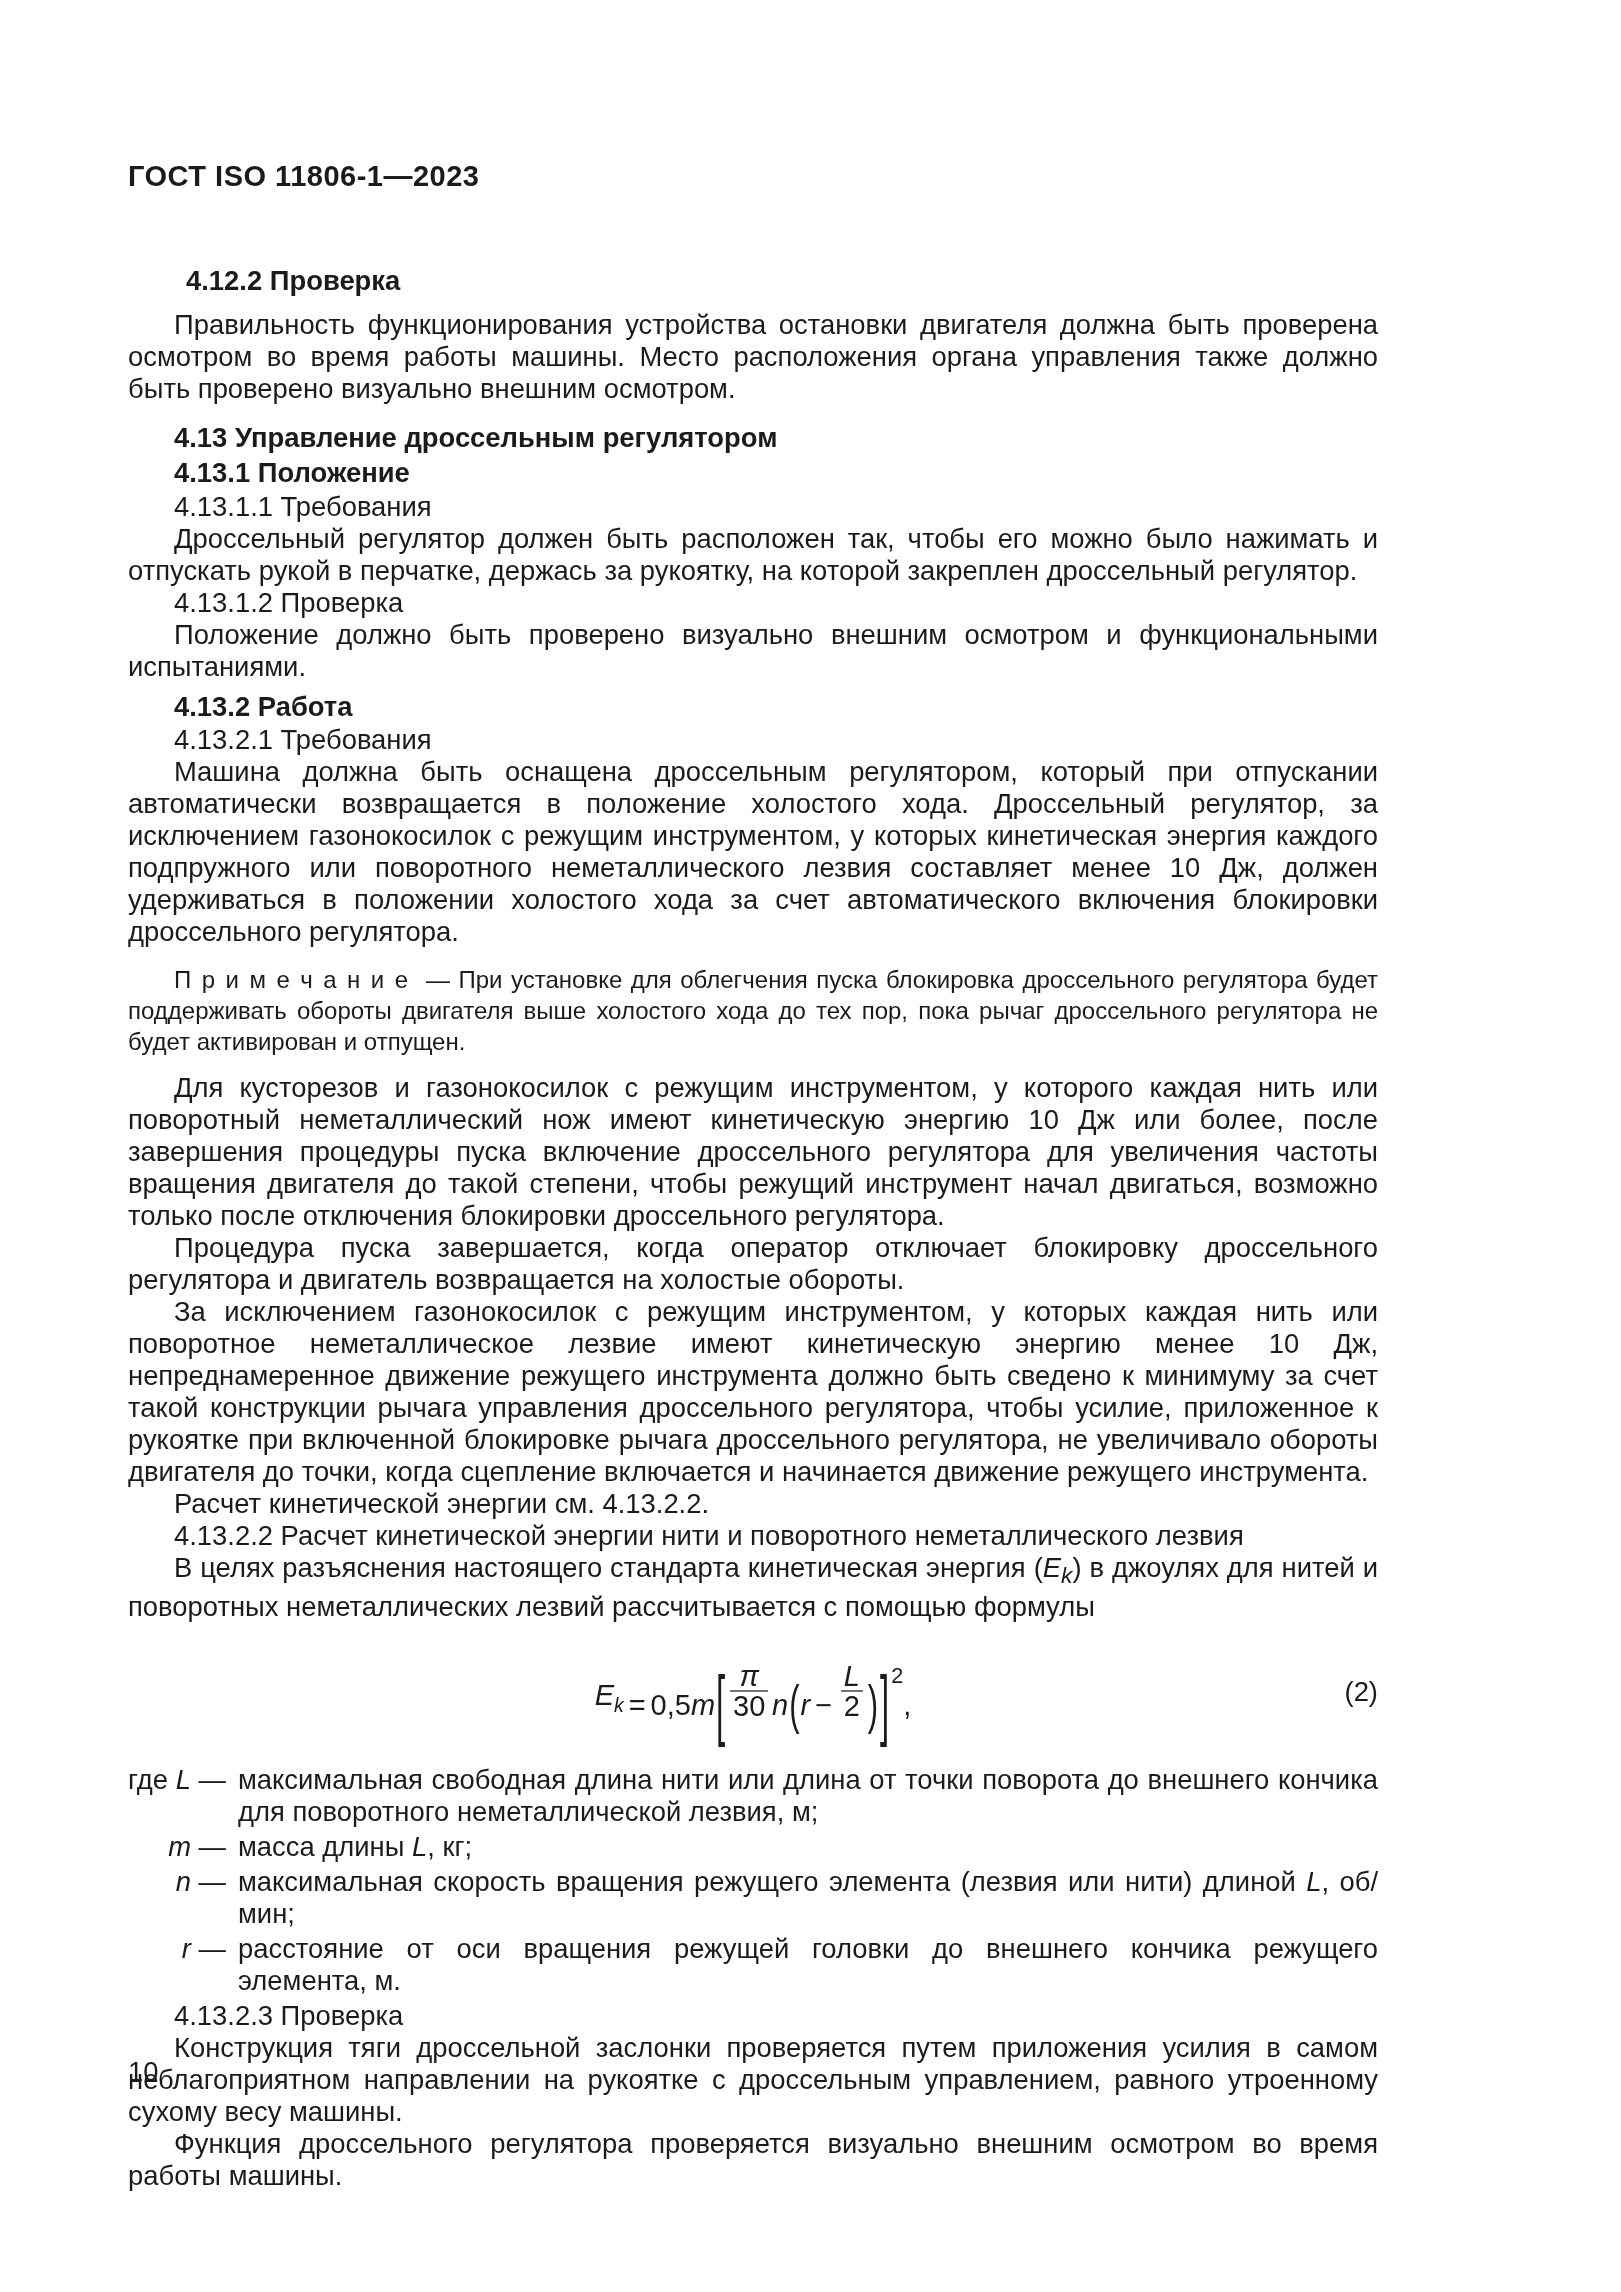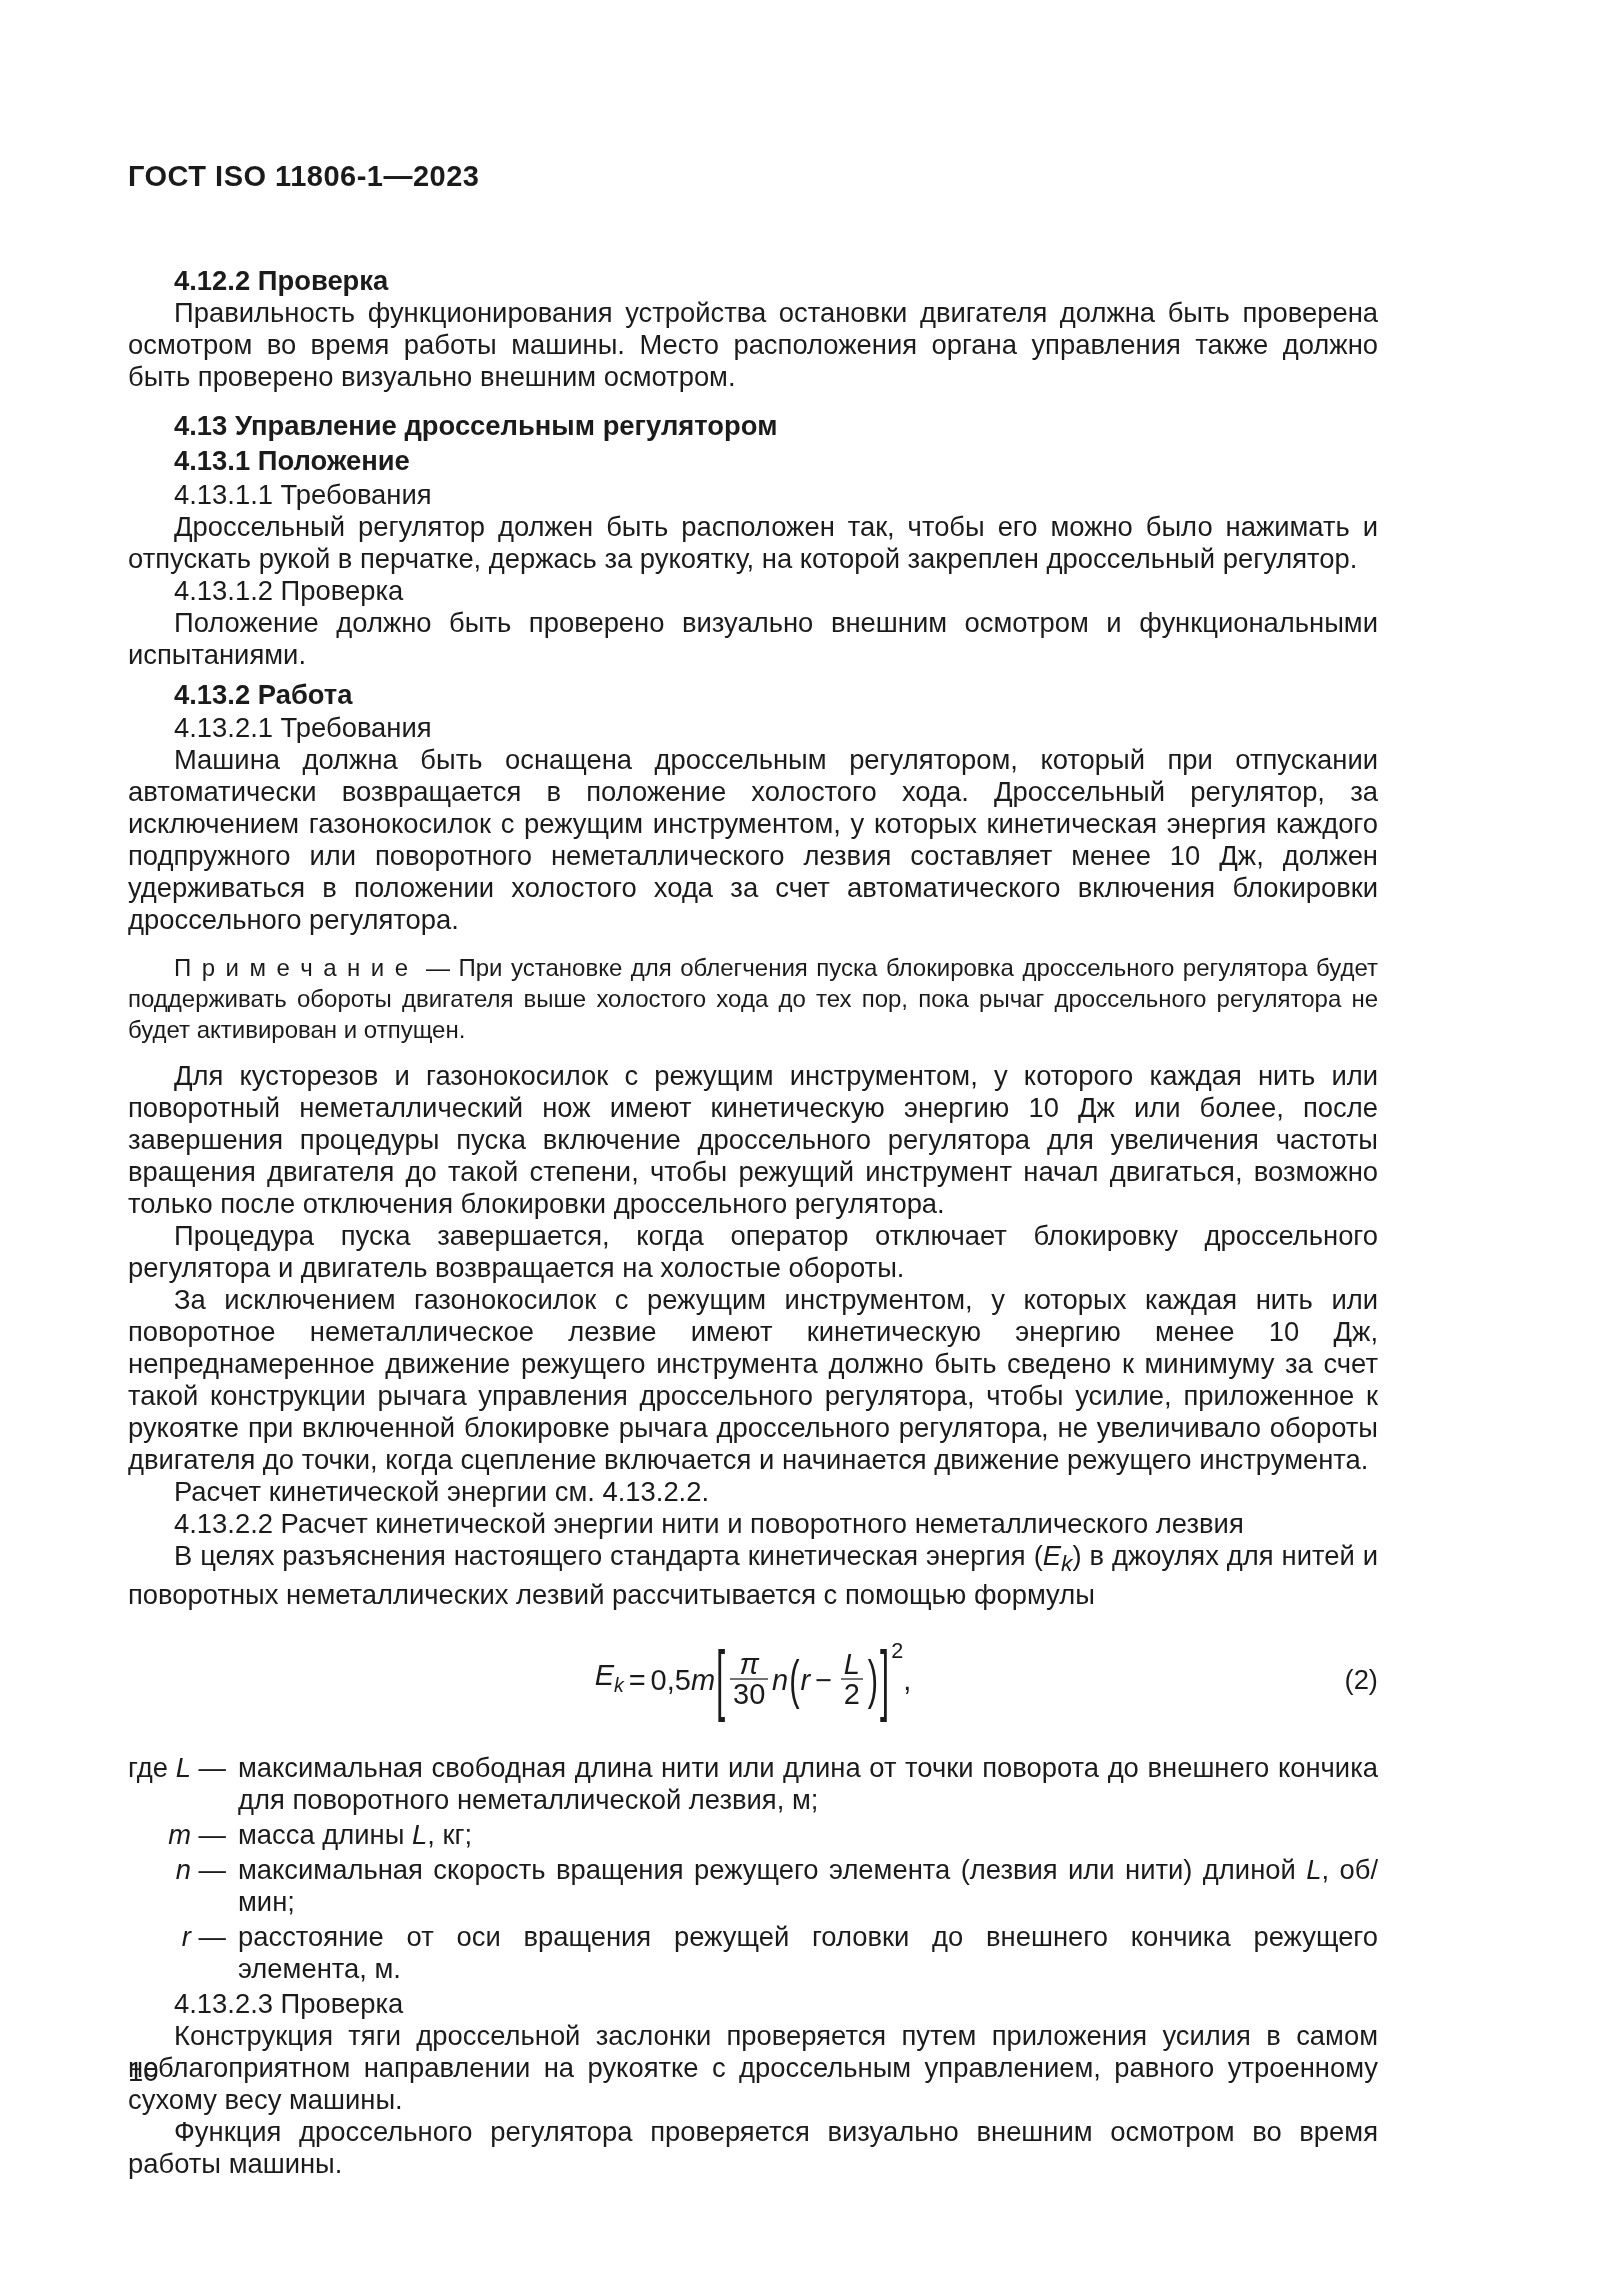--- a/index.html
+++ b/index.html
@@ -28,21 +28,21 @@
     text-indent: 46px;
   }
   .h-bold {
     font-weight: bold;
     text-indent: 46px;
     margin: 0;
   }
   .h-sect   { margin: 16.7px 0 2.9px 0; }   
   .h-sub    { margin: 0 0 2px 0; }   
   .h-sub2   { margin: 8.8px 0 1px 0; }    
-  .h-first  { margin: 0; }              
+  .h-first  { margin: 12px; }              
   p.plain-head { margin: 0; text-indent: 46px; text-align: left; }
   .note {
     margin: 15.7px 0 14.7px 0;
     font-size: 24px;
     line-height: 31px;
     text-align: justify;
     text-indent: 46px;
   }
   .note-label { letter-spacing: 1px; }
   .ivar { font-style: italic; }
@@ -51,21 +51,21 @@
   .formula-block {
     position: relative;
     margin: 21.6px 0 25.5px 0;
     display: flex;
     justify-content: center;
     align-items: center;
     min-height: 94px;
   }
   .formula {
     display: inline-flex;
-    align-items: center;
+    align-items: flex-end;
     font-size: 29px;
     white-space: nowrap;
   }
   .formula sub { font-size: 19.6px; font-style: italic; }
   .f-var { font-style: italic; }
   .f-gap { padding: 0 4.9px; }
   .frac {
     display: inline-flex;
     flex-direction: column;
     align-items: center;

